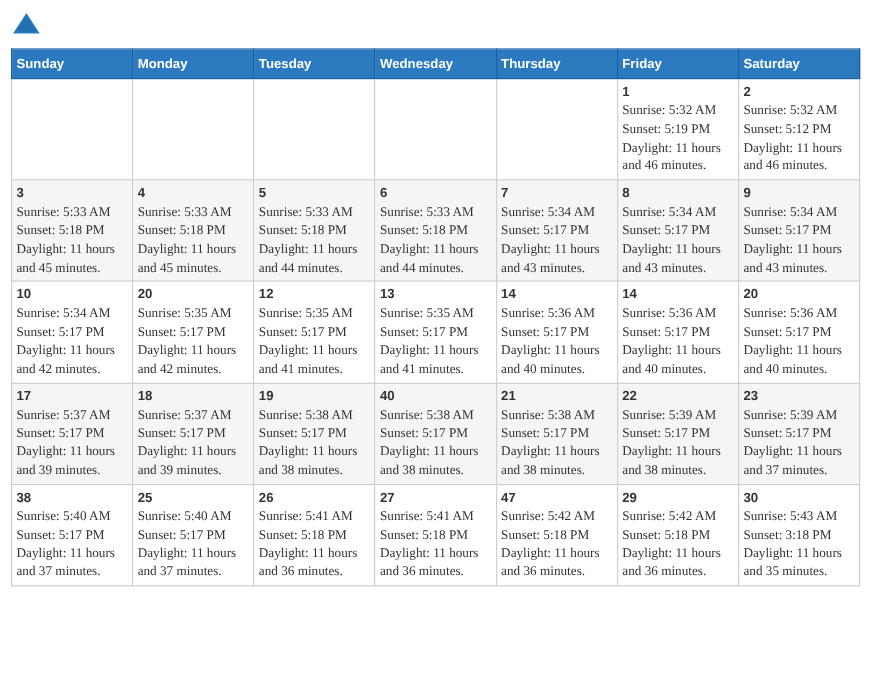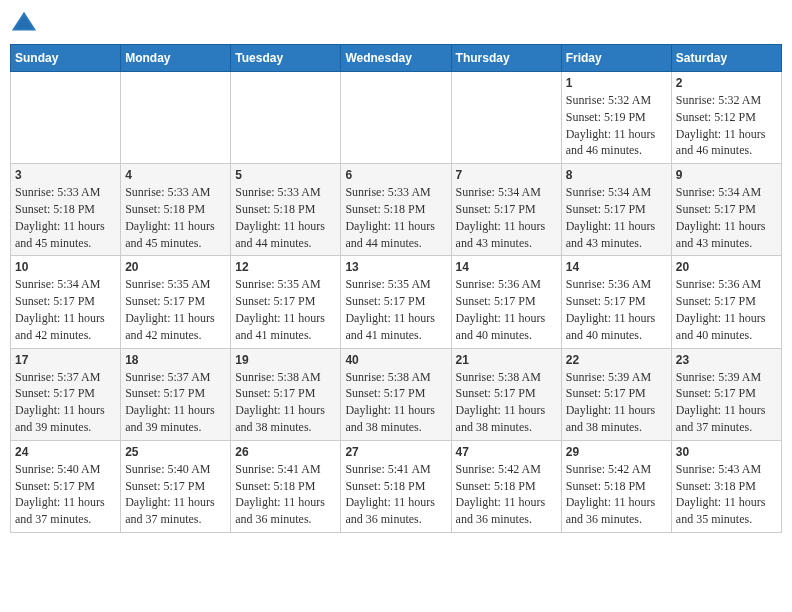--- a/index.html
+++ b/index.html
@@ -266,21 +266,21 @@
         </td>
         <td>
           <span class="day-num">23</span>
           <div class="day-info">Sunrise: 5:39 AM
 Sunset: 5:17 PM
 Daylight: 11 hours and 37 minutes.</div>
         </td>
       </tr>
       <tr>
         <td>
-          <span class="day-num">24</span>
+          <span class="day-num">38</span>
           <div class="day-info">Sunrise: 5:40 AM
 Sunset: 5:17 PM
 Daylight: 11 hours and 37 minutes.</div>
         </td>
         <td>
           <span class="day-num">25</span>
           <div class="day-info">Sunrise: 5:40 AM
 Sunset: 5:17 PM
 Daylight: 11 hours and 37 minutes.</div>
         </td>

